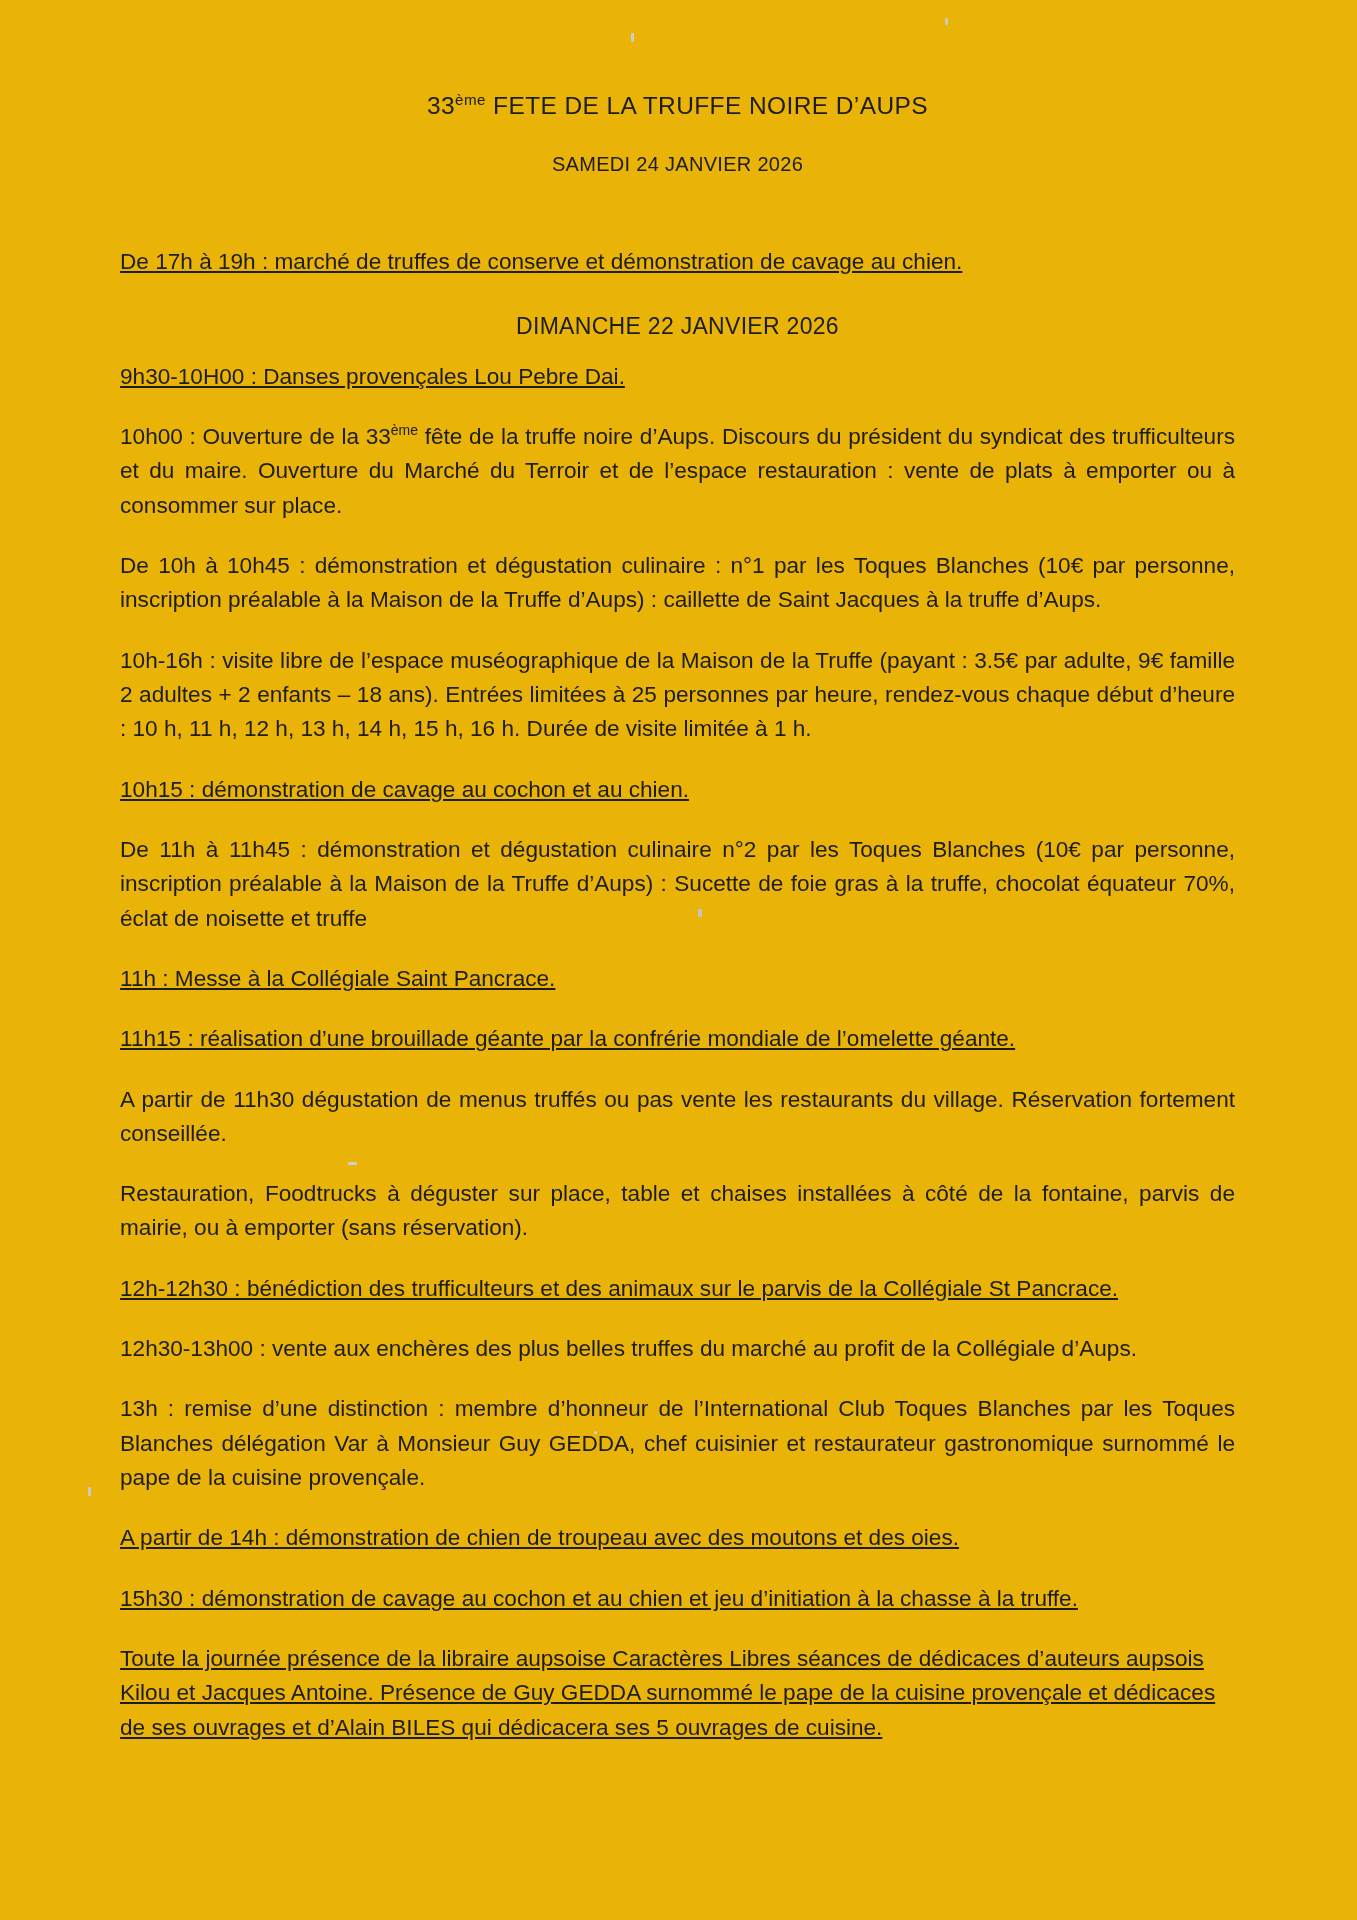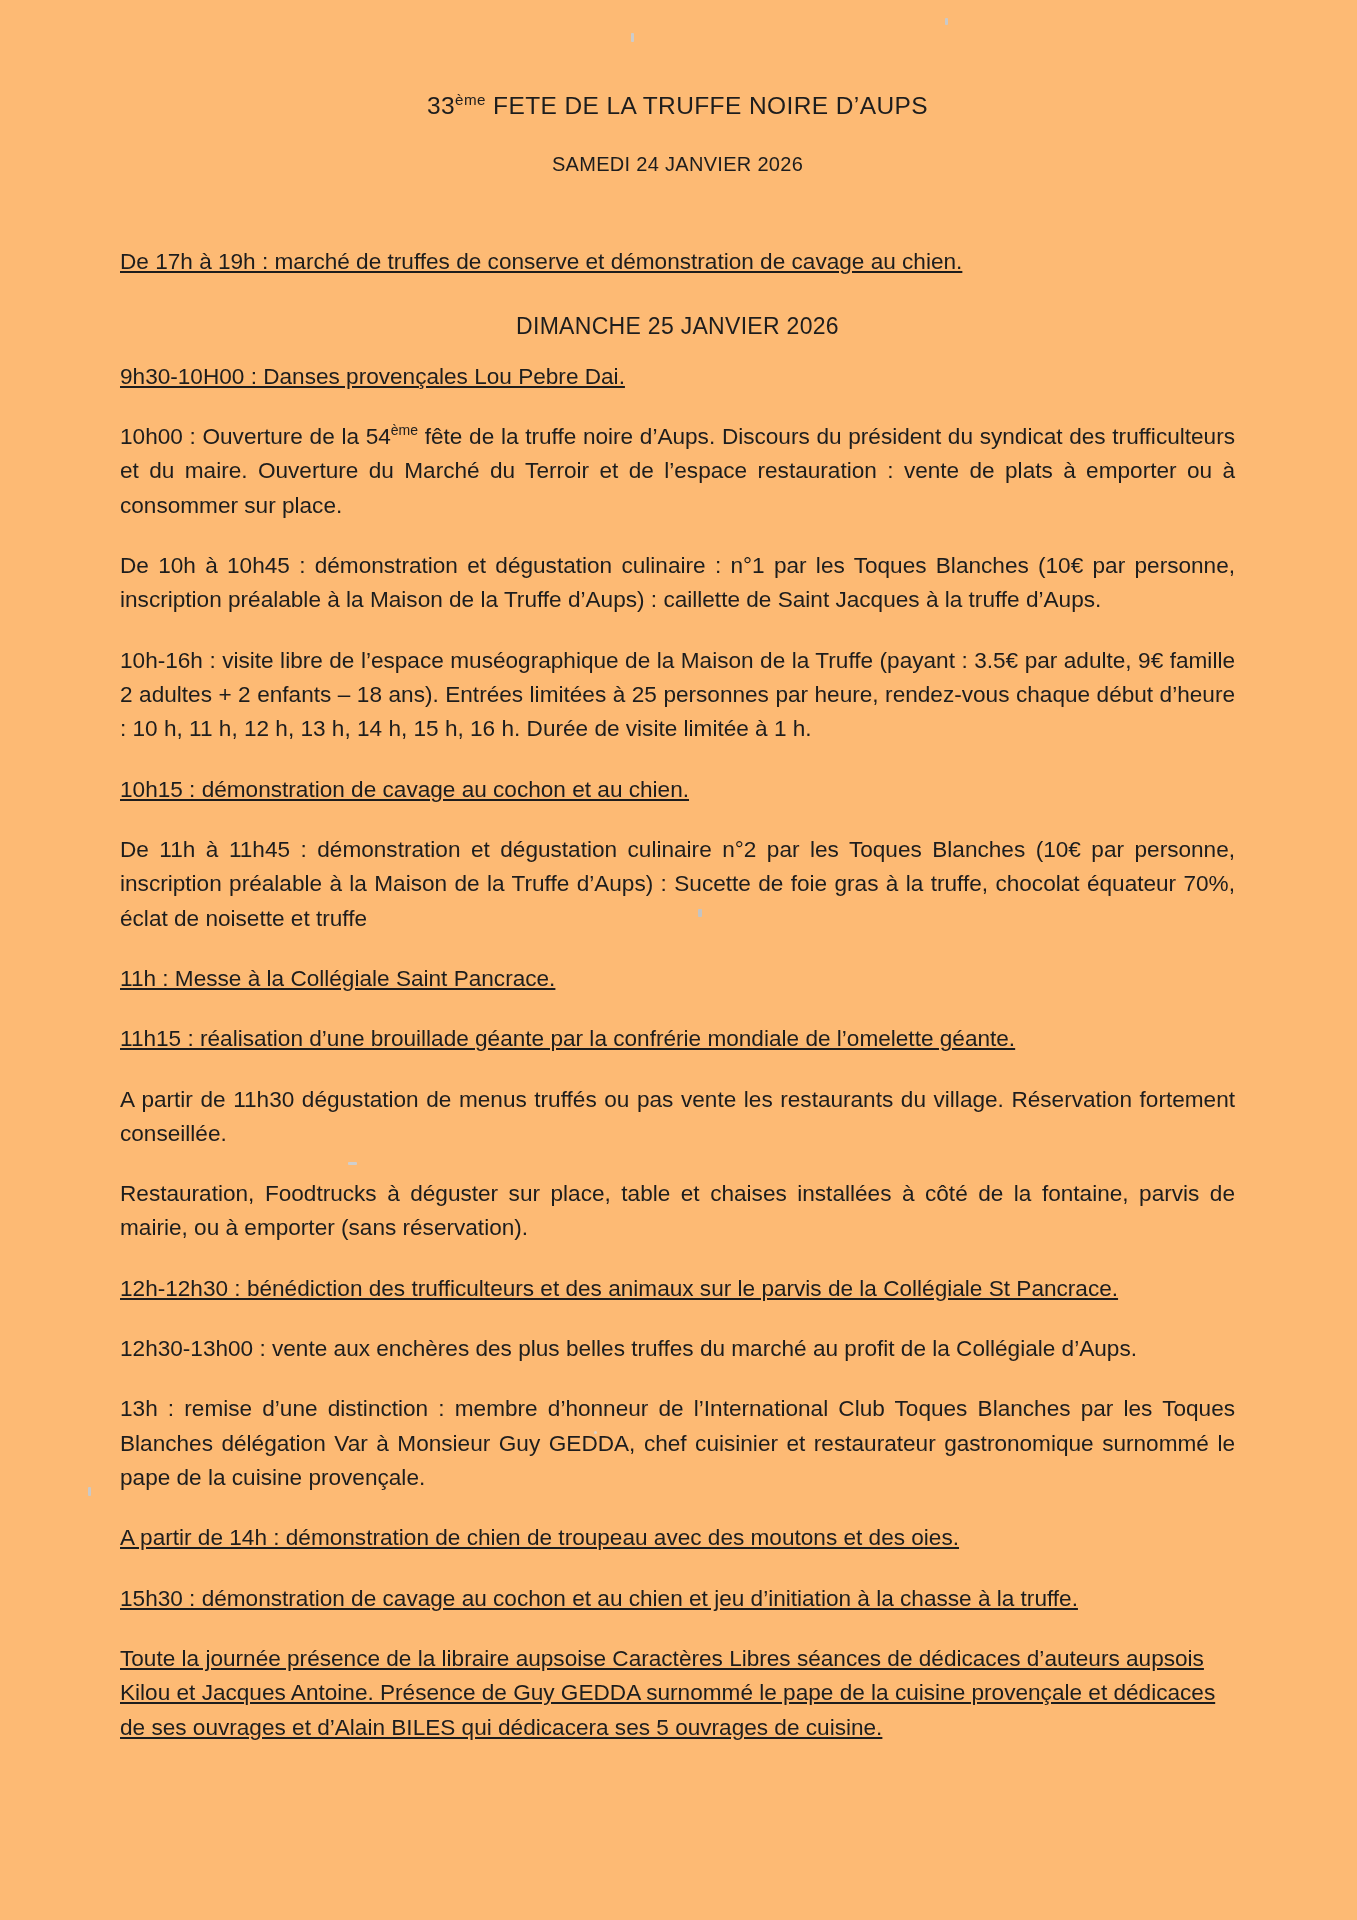--- a/index.html
+++ b/index.html
@@ -14,21 +14,21 @@
     color: #1d1d1d;
     position: relative;
     overflow: hidden;
   }
   .page {
     position: absolute;
     top: 0;
     left: 0;
     width: 1357px;
     height: 1920px;
-    background: #fdba74;
+    background: #eab308;
   }
   .content {
     position: absolute;
     left: 120px;
     top: 88px;
     width: 1115px;
   }
   .title-block {
     text-align: center;
   }
@@ -123,26 +123,26 @@
   <div class="content">
 
     <div class="title-block">
       <h1 class="doc-title"><span>33</span><sup>ème</sup><span> FETE DE LA TRUFFE NOIRE D’AUPS</span></h1>
       <h2 class="doc-subtitle">SAMEDI 24 JANVIER 2026</h2>
     </div>
 
     <p class="body-text left sat-block">De 17h à 19h : marché de truffes de conserve et démonstration de cavage au chien.</p>
 
     <div class="dim-head-wrap">
-      <h2 class="day-heading">DIMANCHE 25 JANVIER 2026</h2>
+      <h2 class="day-heading">DIMANCHE 22 JANVIER 2026</h2>
     </div>
 
     <p class="body-text left sun-first">9h30-10H00 : Danses provençales Lou Pebre Dai.</p>
 
-    <p class="body-text just gap-md"><span>10h00 : Ouverture de la 54</span><sup>ème</sup><span> fête de la truffe noire d’Aups. Discours du président du syndicat des trufficulteurs et du maire. Ouverture du Marché du Terroir et de l’espace restauration : vente de plats à emporter ou à consommer sur place.</span></p>
+    <p class="body-text just gap-md"><span>10h00 : Ouverture de la 33</span><sup>ème</sup><span> fête de la truffe noire d’Aups. Discours du président du syndicat des trufficulteurs et du maire. Ouverture du Marché du Terroir et de l’espace restauration : vente de plats à emporter ou à consommer sur place.</span></p>
 
     <p class="body-text just gap-md">De 10h à 10h45 : démonstration et dégustation culinaire : n°1 par les Toques Blanches  (10€ par personne, inscription préalable à la Maison de la Truffe d’Aups) :   caillette de Saint Jacques à la truffe d’Aups.</p>
     <p class="body-text just gap-md">10h-16h : visite libre de l’espace muséographique de la Maison de la Truffe (payant : 3.5€ par adulte, 9€ famille 2 adultes + 2 enfants – 18 ans). Entrées limitées à 25 personnes par heure, rendez-vous chaque début d’heure : 10 h, 11 h, 12 h, 13 h, 14 h, 15 h, 16 h. Durée de visite limitée à 1 h.</p>
     <p class="body-text left gap-md">10h15 : démonstration de cavage au cochon et au chien.</p>
     <p class="body-text just gap-md">De 11h  à 11h45 : démonstration et dégustation culinaire n°2 par les Toques Blanches  (10€ par personne, inscription préalable à la Maison de la Truffe d’Aups) : Sucette de foie gras à la truffe, chocolat équateur 70%, éclat de noisette et truffe</p>
     <p class="body-text left gap-md">11h : Messe à la Collégiale Saint Pancrace.</p>
     <p class="body-text left gap-md">11h15 : réalisation d’une brouillade géante par la confrérie mondiale de l’omelette géante.</p>
     <p class="body-text just gap-md">A partir de 11h30 dégustation de menus truffés ou pas vente les restaurants du village. Réservation fortement conseillée.</p>
     <p class="body-text just gap-md">Restauration, Foodtrucks  à déguster sur place, table et chaises installées à côté de la fontaine, parvis de mairie, ou à emporter (sans réservation).</p>
     <p class="body-text left gap-md">12h-12h30 : bénédiction des trufficulteurs et des animaux  sur le parvis de la Collégiale St Pancrace.</p>

